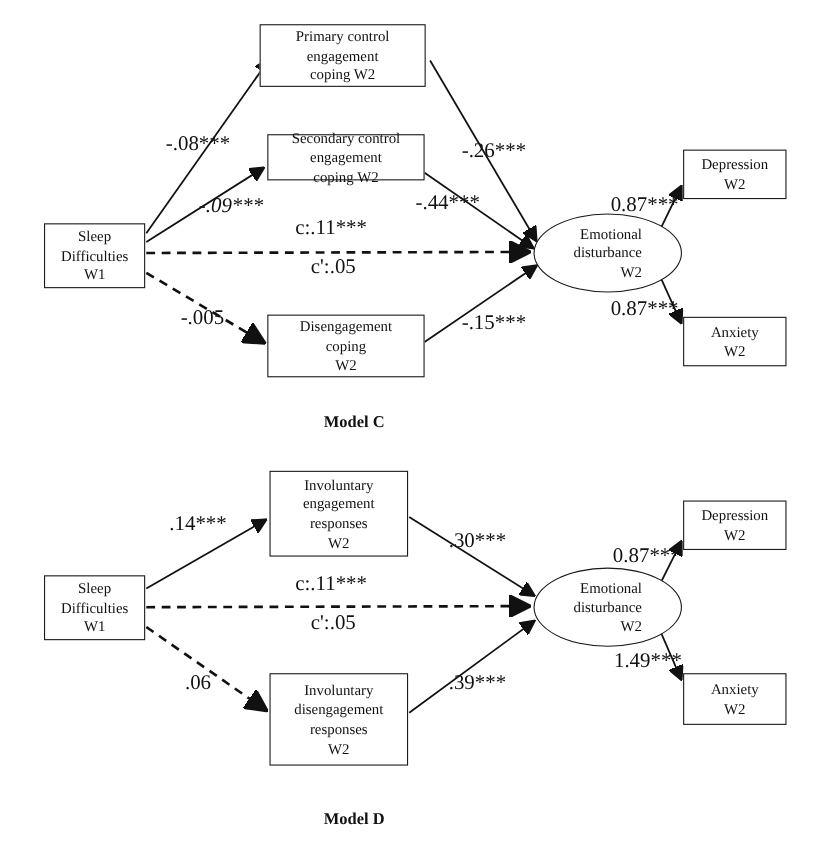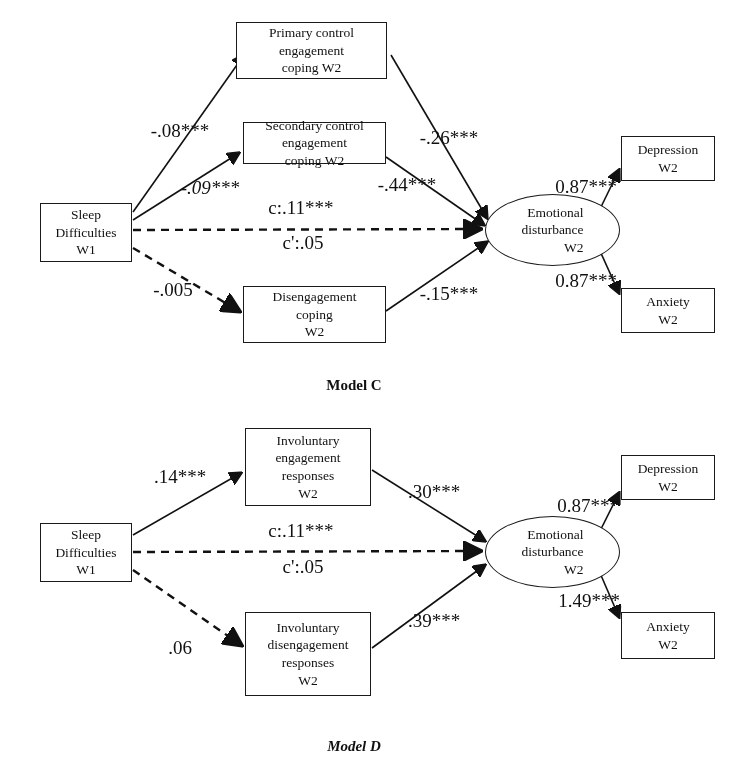--- a/index.html
+++ b/index.html
@@ -49,21 +49,20 @@
     font-size: 19px;
     white-space: nowrap;
     background: transparent;
   }
   .caption {
     position: absolute;
     transform: translate(-50%, -50%);
     font-size: 15px;
     font-weight: bold;
     white-space: nowrap;
-    margin-left: 32px;
   }
   svg line, svg path { stroke: #111111; }
 </style>
 </head>
 <body>
 
 <div class="canvas">
 
   <svg class="layer" viewBox="0 0 748 767">
     <defs>
@@ -108,21 +107,21 @@
 W2</div>
   <div class="node box" style="left:621px; top:136px; width:94px;  height:45px;">Depression
 W2</div>
   <div class="node box" style="left:621px; top:288px; width:94px;  height:45px;">Anxiety
 W2</div>
 
   <div class="plabel" style="left:180px; top:131px;">-.08***</div>
   <div class="plabel" style="left:210px; top:188px;font-style:italic;">-.09***</div>
   <div class="plabel" style="left:301px; top:208px;">c:.11***</div>
   <div class="plabel" style="left:303px; top:243px;">c':.05</div>
-  <div class="plabel" style="left:173px; top:290px;font-family:Liberation Serif, serif;">-.005</div>
+  <div class="plabel" style="left:184px; top:290px;font-family:Liberation Serif, serif;">-.005</div>
   <div class="plabel" style="left:449px; top:138px;">-.26***</div>
   <div class="plabel" style="left:407px; top:185px;">-.44***</div>
   <div class="plabel" style="left:449px; top:294px;">-.15***</div>
   <div class="plabel" style="left:586px; top:187px;">0.87***</div>
   <div class="plabel" style="left:586px; top:281px;">0.87***</div>
   <div class="caption" style="left:322px; top:385px;">Model C</div>
 
   <div class="node box" style="left:40px;  top:523px; width:92px;  height:59px;">Sleep
 Difficulties
 W1</div>
@@ -138,20 +137,20 @@
 disturbance
 W2</div>
   <div class="node box" style="left:621px; top:455px; width:94px;  height:45px;">Depression
 W2</div>
   <div class="node box" style="left:621px; top:612px; width:94px;  height:47px;">Anxiety
 W2</div>
 
   <div class="plabel" style="left:180px; top:477px;">.14***</div>
   <div class="plabel" style="left:301px; top:531px;">c:.11***</div>
   <div class="plabel" style="left:303px; top:567px;">c':.05</div>
-  <div class="plabel" style="left:180px; top:648px;">.06</div>
+  <div class="plabel" style="left:180px; top:621px;">.06</div>
   <div class="plabel" style="left:434px; top:492px;">.30***</div>
   <div class="plabel" style="left:434px; top:621px;">.39***</div>
   <div class="plabel" style="left:588px; top:506px;">0.87***</div>
   <div class="plabel" style="left:589px; top:601px;">1.49***</div>
-  <div class="caption" style="left:322px; top:746px;font-style:italic;">Model D</div>
+  <div class="caption" style="left:322px; top:746px;">Model D</div>
 
 </div>
 
 </body></html>

